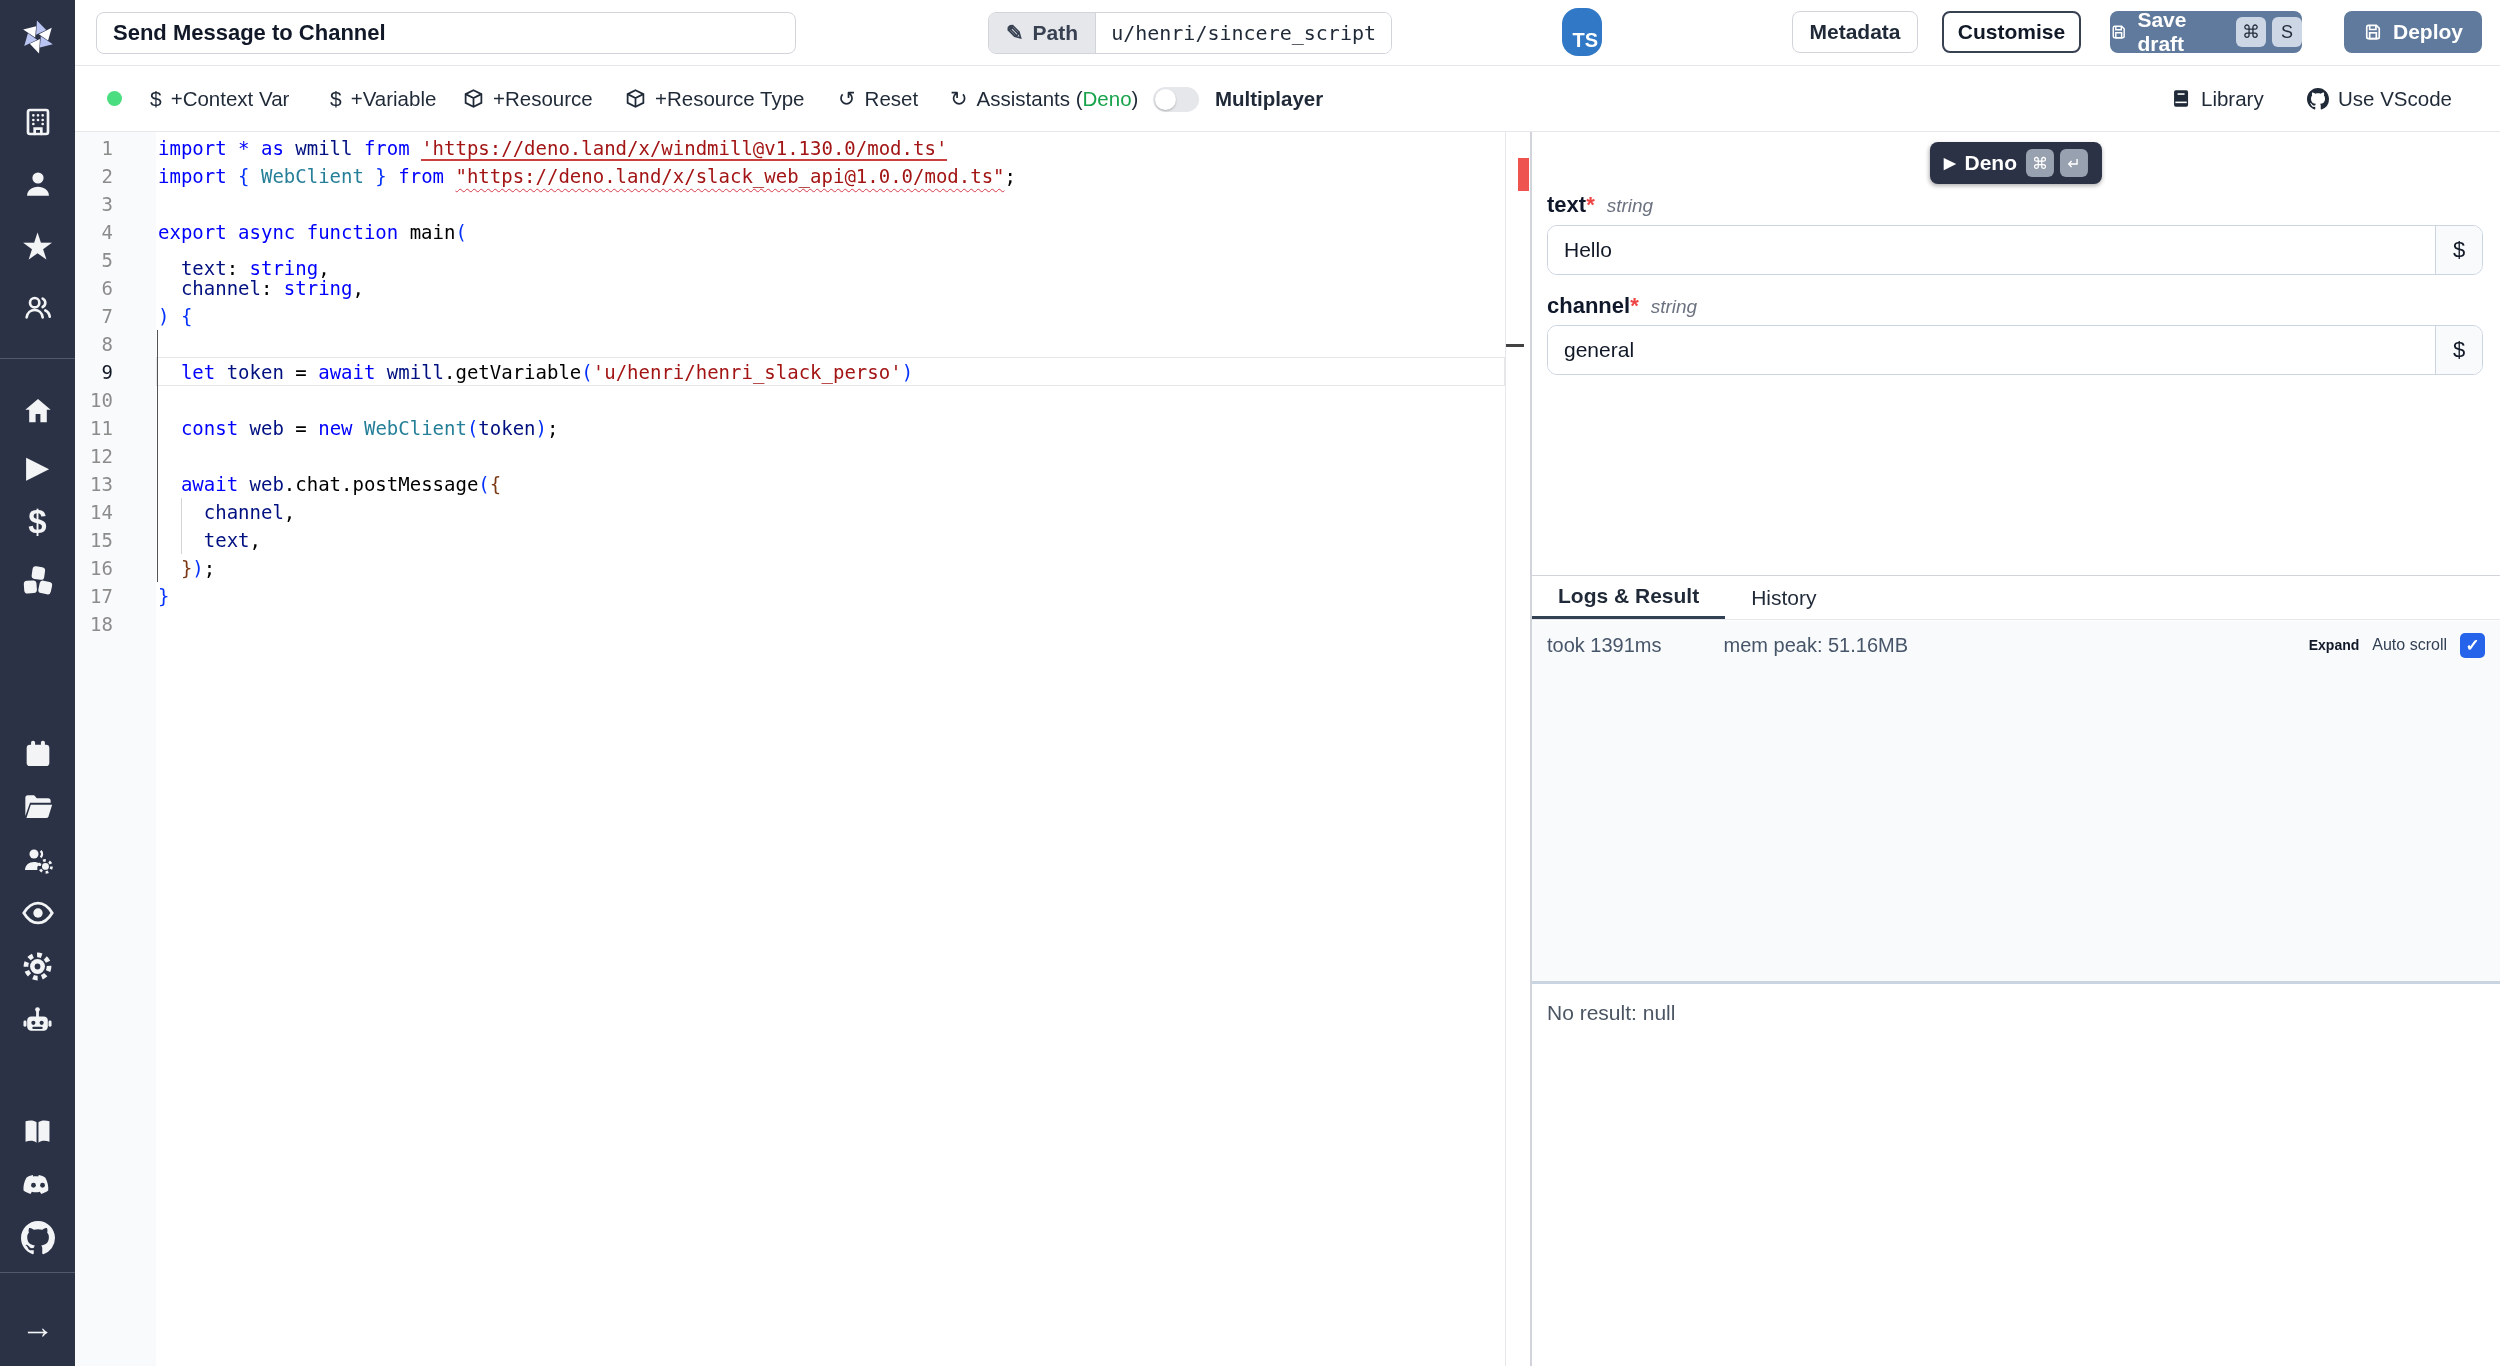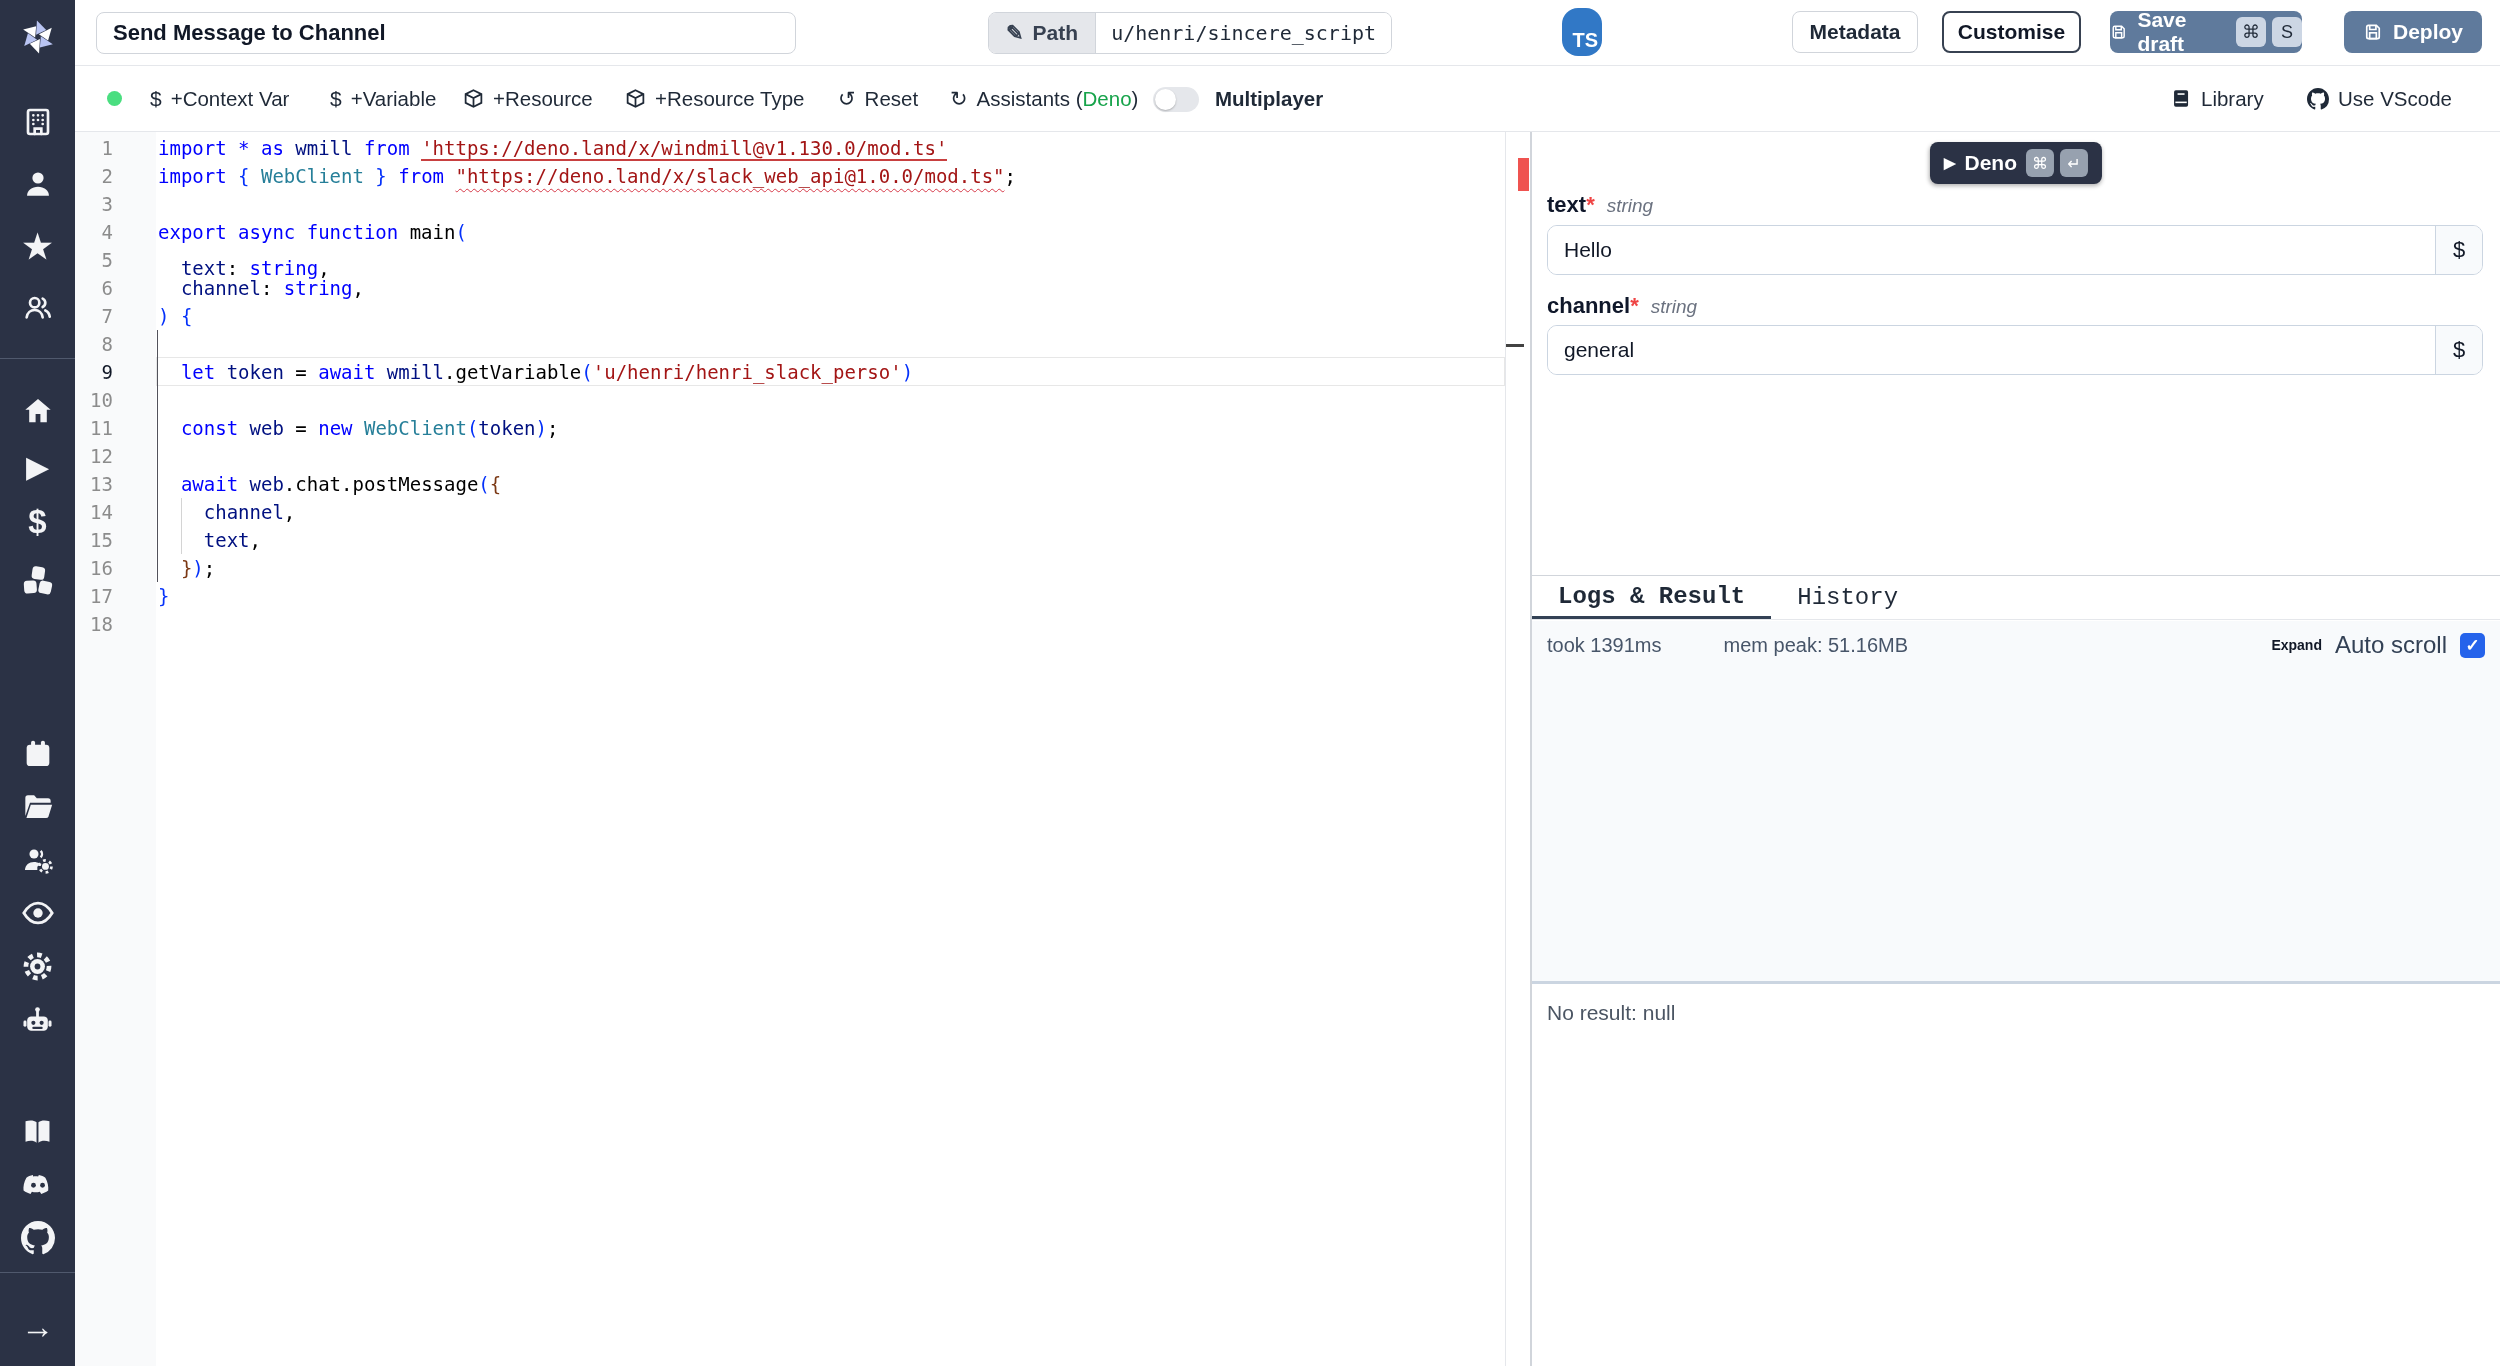--- a/index.html
+++ b/index.html
@@ -87,30 +87,30 @@
   .flabel .ftype { font-style:italic; font-weight:400; font-size:19px; color:#6b7280; margin-left:12px; }
   .finput { position:absolute; left:15px; right:17px; height:50px; border:1px solid #cbd5e1;
     border-radius:10px; display:flex; overflow:hidden; background:#fff; }
   .finput input { flex:1; border:none; outline:none; padding:0 16px; font-size:21px; color:#111827;
     font-family:"Liberation Sans", sans-serif; }
   .dollar-btn { width:47px; background:#f8fafc; border-left:1px solid #cbd5e1; display:flex;
     align-items:center; justify-content:center; font-size:22px; color:#111827; cursor:pointer; }
 
   .logs-section { position:absolute; left:0; right:0; top:443px; bottom:0; border-top:1px solid #d1d5db; }
   .tabs { display:flex; height:44px; border-bottom:1px solid #e5e7eb; }
-  .tab { display:flex; align-items:center; padding:0 26px; font-size:24px; color:#1f2937; cursor:pointer;font-family:Liberation Mono, monospace; }
+  .tab { display:flex; align-items:center; padding:0 26px; font-size:21px; color:#1f2937; cursor:pointer; }
   .tab.active { font-weight:600; border-bottom:3px solid #334155; }
   .logs-gray { position:absolute; left:0; right:0; top:45px; height:363px; background:#f8fafc;
     border-bottom:3px solid #cbd5e1; }
   .stats-row { display:flex; align-items:center; height:48px; padding:0 15px;justify-content:center; }
   .stat { font-size:20px; color:#475569; }
   .stat.mem { margin-left:62px; }
   .stats-right { margin-left:auto; display:flex; align-items:center; gap:13px; }
   .expand { font-size:14px; font-weight:700; color:#111827; cursor:pointer; }
-  .autoscroll { font-size:24px; color:#334155; }
+  .autoscroll { font-size:16px; color:#334155; }
   .checkbox { width:25px; height:25px; border-radius:5px; background:#2563eb; color:#fff;
     display:flex; align-items:center; justify-content:center; font-size:17px; font-weight:700; cursor:pointer; }
   .log-pre { margin:12px 15px 0; font-family:"DejaVu Sans Mono",monospace; font-size:19px;
     line-height:25px; color:#1e293b; white-space:pre-wrap; }
   .no-result { position:absolute; left:15px; top:425px; font-size:21px; color:#4b5563; }
 </style>
 </head>
 <body>
 
 <div class="sidebar">

